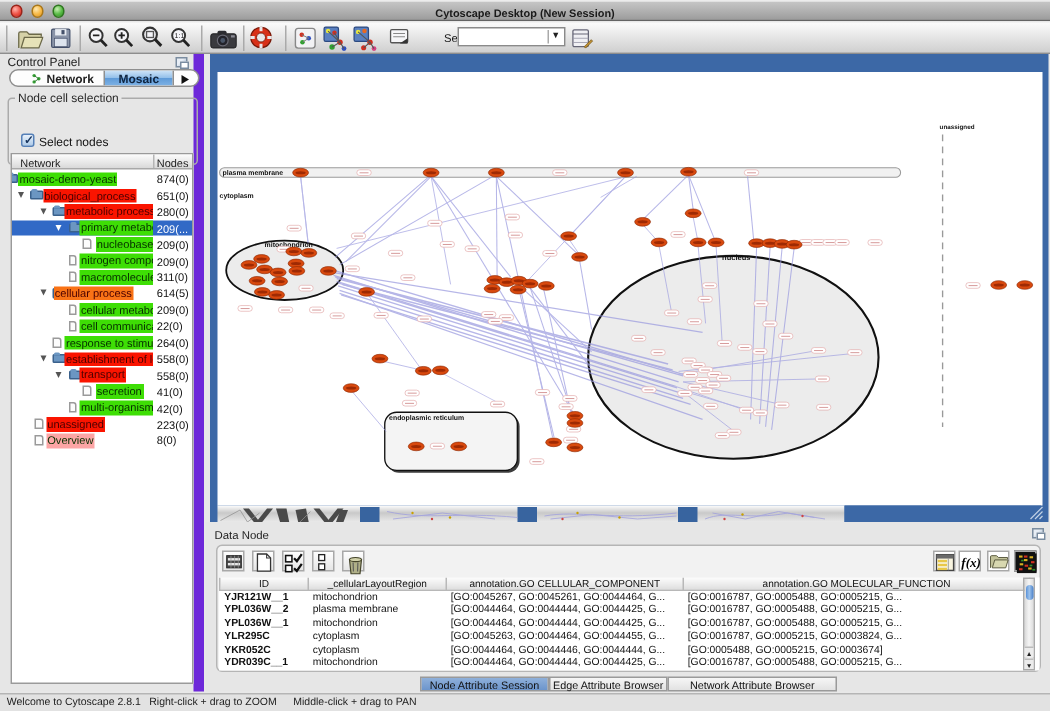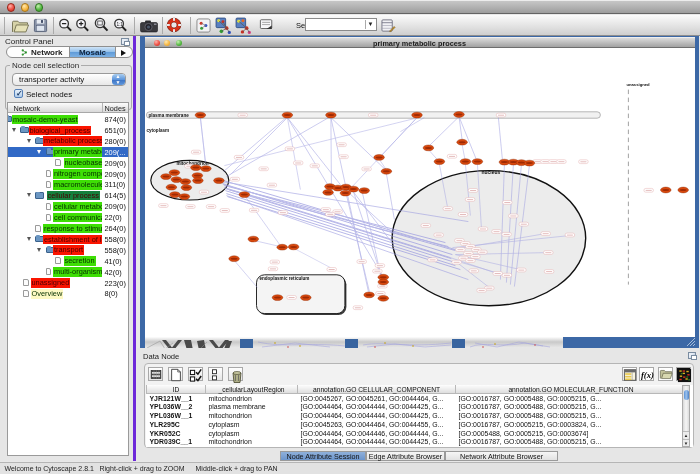--- a/index.html
+++ b/index.html
@@ -8,21 +8,21 @@
 #titlebar{left:0;top:0;width:700px;height:13.5px;background:linear-gradient(#c6c6c6,#b4b4b4 45%,#9c9c9c);border-bottom:1px solid #636363;border-top:1px solid #ececec}
 #titlebar .t{position:absolute;left:0;right:0;top:2.5px;text-align:center;font-size:7.3px;font-weight:bold;color:#1a1a1a}
 .light{position:absolute;top:2.2px;width:8.6px;height:8.6px;border-radius:50%}
 
 #toolbar{left:0;top:14.5px;width:700px;height:21px;background:linear-gradient(#fbfbfb,#e3e3e3 55%,#cfcfcf);border-bottom:1px solid #8e8e8e}
 .vsep{position:absolute;top:2px;height:17px;width:1px;background:#aaa}
 #searchlbl{position:absolute;left:296px;top:6px;font-size:7.5px;color:#111}
 #searchbox{position:absolute;left:305px;top:3.5px;width:72px;height:13px;background:#fff;border:1px solid #8a8a8a}
 #searchbox .arr{position:absolute;right:1px;top:1px;width:10px;height:9px;border-left:1px solid #aaa;font-size:6px;color:#222;text-align:center;line-height:9px}
 
-#cpanel{left:0;top:35.5px;width:136px;height:425.5px;background:#e6e6e6;border-right:3px solid #6d28d9}
+#cpanel{left:0;top:35.5px;width:136px;height:425.5px;background:#e6e6e6;border-right:7px solid #6d28d9}
 #cphead{position:absolute;left:5px;top:1.5px;font-size:8px;color:#222}
 #cpfloat{position:absolute;right:4px;top:2px;width:8px;height:7px;border:1px solid #7a8ca0;background:linear-gradient(135deg,#e8eef6 40%,#9ab0c8)}#cpfloat:after{content:"";position:absolute;left:2px;top:2px;width:4px;height:3px;border:1px solid #7a8ca0;background:#fff}
 #seg{position:absolute;left:6px;top:10px;width:126.5px;height:12.5px;background:#fdfdfd;border:1px solid #8f8f8f;border-radius:6px;overflow:hidden}
 #seg .m{position:absolute;left:62px;top:0;width:47px;height:100%;background:linear-gradient(#cfe4f7,#92bfea 50%,#5e9ad8 51%,#7db1e4);border-left:1px solid #8f8f8f;border-right:1px solid #8f8f8f;text-align:center;font-weight:bold;font-size:8px;color:#102540;line-height:12px}
 #seg .n{position:absolute;left:18px;top:0;font-weight:bold;font-size:8px;color:#222;line-height:12.5px}
 #seg .a{position:absolute;right:6px;top:3px;width:0;height:0;border-left:5.5px solid #111;border-top:3.2px solid transparent;border-bottom:3.2px solid transparent}
 #seg .icn{position:absolute;left:13.5px;top:2.5px;width:7px;height:7px}
 #grp{position:absolute;left:5px;top:29.5px;width:127px;height:45px;border:1px solid #ababab;border-radius:3px}
 #grplbl{position:absolute;left:10px;top:25px;font-size:8px;color:#2b2b2b;background:#e6e6e6;padding:0 2px}
 #combo{position:absolute;left:12px;top:37px;width:114px;height:13px;background:linear-gradient(#fff,#e8e8e8);border:1px solid #9a9a9a;border-radius:4px;font-size:8px;color:#111;line-height:12px;padding-left:6px}
@@ -76,20 +76,21 @@
 
 #status{left:0;top:461.5px;width:700px;height:12.5px;background:#e2e2e2;border-top:1px solid #b5b5b5;font-size:7px;color:#222}
 #status span{position:absolute;top:2.8px}
 </style></head>
 <body>
 
 <div class="abs" id="titlebar">
   <span class="light" style="left:6.5px;background:radial-gradient(circle at 35% 30%,#ffb3ab,#ee5044 55%,#c22d20);border:0.5px solid #9a241a"></span>
   <span class="light" style="left:20.5px;background:radial-gradient(circle at 35% 30%,#ffe9b0,#f7b844 55%,#d99427);border:0.5px solid #aa7718"></span>
   <span class="light" style="left:34.5px;background:radial-gradient(circle at 35% 30%,#c8f0b2,#56b944 55%,#3a9329);border:0.5px solid #2f7720"></span>
+  <div class="t">Cytoscape Desktop (New Session)</div>
 </div>
 
 <div class="abs" id="toolbar">
   <span class="vsep" style="left:4px"></span>
   <span class="vsep" style="left:53px"></span>
   <span class="vsep" style="left:134px"></span>
   <span class="vsep" style="left:162px"></span>
   <span class="vsep" style="left:190px"></span>
   <svg style="position:absolute;left:11px;top:3px" width="18" height="15" viewBox="0 0 16 14">
       <path d="M1 13 L1 4 Q1 3 2 3 L6 3 L7.5 4.5 L15 4.5 L15 6" fill="#d6d2a8" stroke="#6b6848" stroke-width="0.8"></path>
@@ -190,21 +191,20 @@
         <circle cx="5.6" cy="4" r="1.3" fill="#37a037"></circle>
         <circle cx="2" cy="6.4" r="1.3" fill="#37a037"></circle>
         <path d="M2 1.6L5.6 4L2 6.4" stroke="#2a7a2a" stroke-width="0.7" fill="none"></path>
       </svg>
     <span class="n" style="left:24px">Network</span>
     <span class="m">Mosaic</span>
     <span class="a"></span>
   </div>
   <div id="grp"></div>
   <div id="grplbl">Node cell selection</div>
-  <div id="combo">transporter activity<span class="st">▲<br>▼</span></div>
   <div id="chk"></div>
   <div id="chklbl">Select nodes</div>
   <div id="treebox">
     <div id="treehead">
         <span class="h1">Network</span>
         <span class="dv"></span>
         <span class="h2">Nodes</span>
       </div>
     <div style="position:absolute;left:0;top:11px;width:100%;height:343px;overflow:hidden">
 <div class="trow" style="top:0.4px;background:transparent">
@@ -241,21 +241,21 @@
           <span class="tval" style="color:#111">209(0)</span>
         </div>
 <div class="trow" style="top:65.8px;background:transparent">
           <span class="filei" style="left:38px"></span>
           <span class="tlab" style="left:45.5px;max-width:48.8px;background:#3ede05;color:#063000">macromolecule</span>
           <span class="tval" style="color:#111">311(0)</span>
         </div>
 <div class="trow" style="top:76.7px;background:transparent">
           <span class="tri" style="left:19.5px;"></span>
           <span class="fold" style="left:27.5px"></span>
-          <span class="tlab" style="left:39px;max-width:58.8px;background:#15803d;color:#4a0000">cellular process</span>
+          <span class="tlab" style="left:28px;max-width:58.8px;background:#f97316;color:#4a0000">cellular process</span>
           <span class="tval" style="color:#111">614(5)</span>
         </div>
 <div class="trow" style="top:87.6px;background:transparent">
           <span class="filei" style="left:38px"></span>
           <span class="tlab" style="left:45.5px;max-width:48.8px;background:#3ede05;color:#063000">cellular metabo</span>
           <span class="tval" style="color:#111">209(0)</span>
         </div>
 <div class="trow" style="top:98.5px;background:transparent">
           <span class="filei" style="left:38px"></span>
           <span class="tlab" style="left:45.5px;max-width:48.8px;background:#3ede05;color:#063000">cell communicat</span>
@@ -288,34 +288,28 @@
           <span class="tlab" style="left:45.5px;max-width:48.8px;background:#3ede05;color:#063000">multi-organism pro</span>
           <span class="tval" style="color:#111">42(0)</span>
         </div>
 <div class="trow" style="top:163.9px;background:transparent">
           <span class="filei" style="left:15.5px"></span>
           <span class="tlab" style="left:23px;max-width:71.3px;background:#fa1400;color:#4a0000">unassigned</span>
           <span class="tval" style="color:#111">223(0)</span>
         </div>
 <div class="trow" style="top:174.8px;background:transparent">
           <span class="filei" style="left:15.5px"></span>
-          <span class="tlab" style="left:23px;max-width:71.3px;background:#fef9c3;color:#063000">Overview</span>
+          <span class="tlab" style="left:23px;max-width:71.3px;background:#fca5a5;color:#063000">Overview</span>
           <span class="tval" style="color:#111">8(0)</span>
         </div>
     </div>
   </div>
 </div>
 
 <div class="abs" id="netwin">
-  <div id="nettitle">
-    <span class="slight" style="left:9px;background:radial-gradient(circle at 35% 30%,#ffb3ab,#ee5044 55%,#c22d20)"></span>
-    <span class="slight" style="left:19.5px;background:radial-gradient(circle at 35% 30%,#ffe9b0,#f7b844 55%,#d99427)"></span>
-    <span class="slight" style="left:31.5px;background:radial-gradient(circle at 35% 30%,#c8f0b2,#56b944 55%,#3a9329)"></span>
-    <div class="t">primary metabolic process</div>
-  </div>
   <div id="netcanvas"></div>
   <div id="strip">
     <svg width="418" height="11.5">
       <g fill="#4a4a4a">
         <polygon points="17,1 21,1 29,11 25,11"></polygon>
         <polygon points="33,1 37,1 29,11 25,11"></polygon>
         <polygon points="39,1 46,1 48,11 42,11"></polygon>
         <polygon points="52,2 59,1 61,11 54,11"></polygon>
         <polygon points="64,1 68,1 76,11 72,11"></polygon>
         <polygon points="80,1 84,1 76,11 72,11"></polygon>

